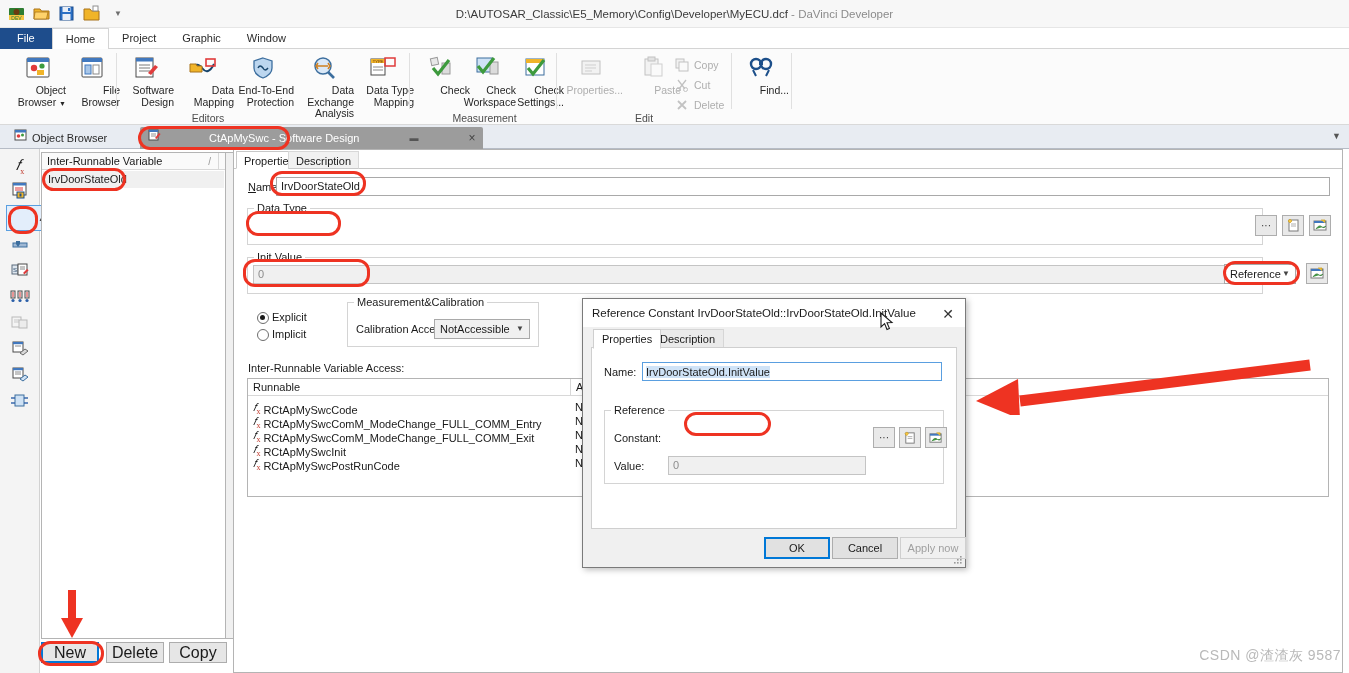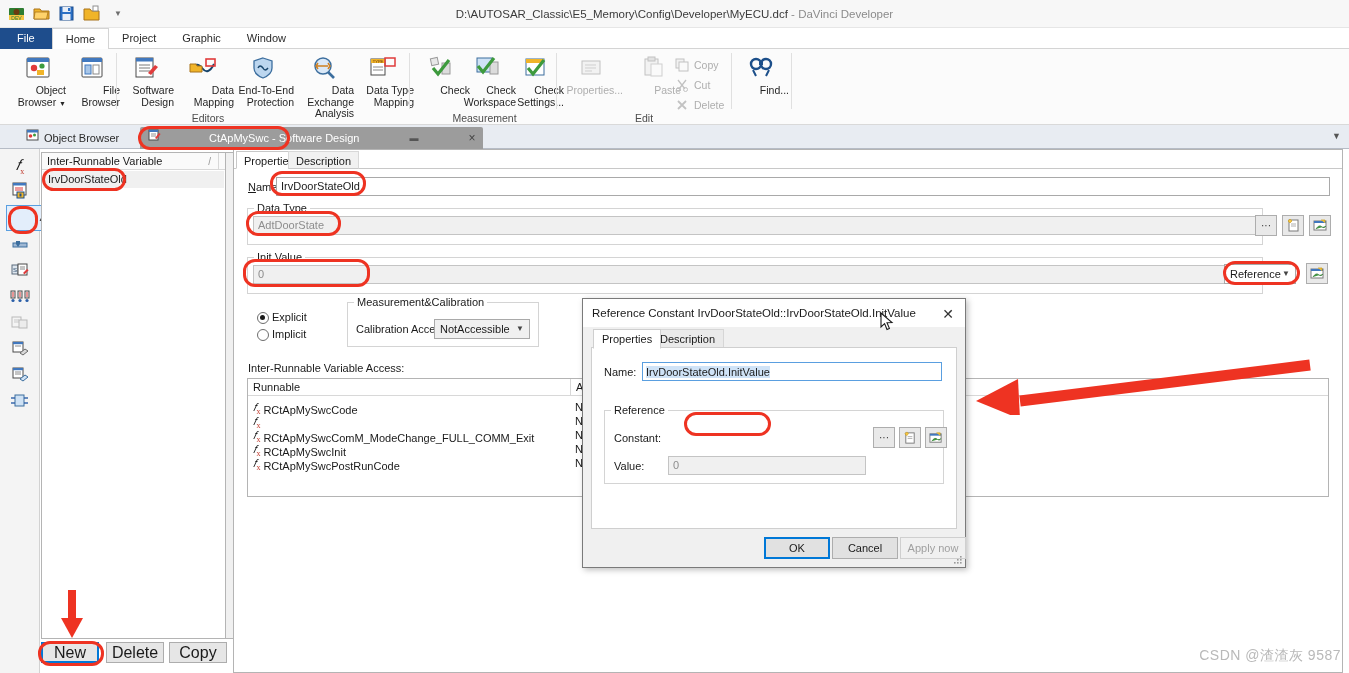--- a/index.html
+++ b/index.html
@@ -64,21 +64,21 @@
 
   
   .doctabs {
     position: absolute; left: 0; top: 125px; width: 1349px; height: 24px;
     background: #e8ecf2; border-bottom: 1px solid #b6bcc6;
   }
   .dtab {
     position: absolute; top: 2px; height: 22px; line-height: 22px;
     font-size: 11px; padding: 0 8px; display: flex; align-items: center; gap: 5px;
   }
-  .dtab.inactive { left: 18px; color: #2b2b2b; }
+  .dtab.inactive { left: 6px; color: #2b2b2b; }
   .dtab.active { left: 140px; background: #9c9c9c; color: #ffffff; border-radius: 2px 2px 0 0; gap: 48px; }
   .dtab .pin { font-size: 9px; color: #555; margin-left: 2px; }
   .dtab .cx { font-size: 12px; color: #444; margin-left: 2px; cursor: default; }
   .tabs-chevron { position: absolute; right: 8px; top: 6px; font-size: 9px; color: #555; }
 
   
   .vrail {
     position: absolute; left: 0; top: 149px; width: 40px; height: 524px;
     background: #f4f4f4; border-right: 1px solid #d2d2d2;
   }
@@ -605,23 +605,20 @@
     <div class="flabel" style="left:14px; top:31px;">
       <span style="text-decoration:underline">N</span><span>ame:</span>
     </div>
     <div class="finput" style="left:42px; top:27px; width:1054px;">
       <span>IrvDoorStateOld</span>
     </div>
 
     <div class="gbox" style="left:13px; top:58px; width:1016px; height:37px;">
       <span class="cap">Data Type</span>
     </div>
-    <div class="finput readonly" style="left:19px; top:66px; width:1003px;">
-      <span>AdtDoorState</span>
-    </div>
     <div class="sqbtn" style="left:1021px; top:65px;">···</div>
     <div class="sqbtn" style="left:1048px; top:65px;">
       <svg width="15" height="15" viewBox="0 0 15 15">
           <rect x="3" y="2" width="9" height="11" fill="#fff" stroke="#7a7a7a"></rect>
           <line x1="5" y1="6" x2="10" y2="6" stroke="#b0b0b0"></line>
           <line x1="5" y1="8" x2="10" y2="8" stroke="#b0b0b0"></line>
           <path d="M2 3 l2-2 2 2 -2 2z" fill="#f5c542" stroke="#c79a16" stroke-width=".6"></path>
         </svg>
     </div>
     <div class="sqbtn" style="left:1075px; top:65px;">
@@ -677,20 +674,21 @@
       <div class="growr" style="top:21px;">
         <span class="rn">
             <i class="fxglyph">𝑓<sub>x</sub></i>
             <span>RCtApMySwcCode</span>
           </span>
         <span class="ac">No Access</span>
       </div>
       <div class="growr" style="top:35px;">
         <span class="rn">
             <i class="fxglyph">𝑓<sub>x</sub></i>
+            <span>RCtApMySwcComM_ModeChange_FULL_COMM_Entry</span>
           </span>
         <span class="ac">No Access</span>
       </div>
       <div class="growr" style="top:49px;">
         <span class="rn">
             <i class="fxglyph">𝑓<sub>x</sub></i>
             <span>RCtApMySwcComM_ModeChange_FULL_COMM_Exit</span>
           </span>
         <span class="ac">No Access</span>
       </div>

